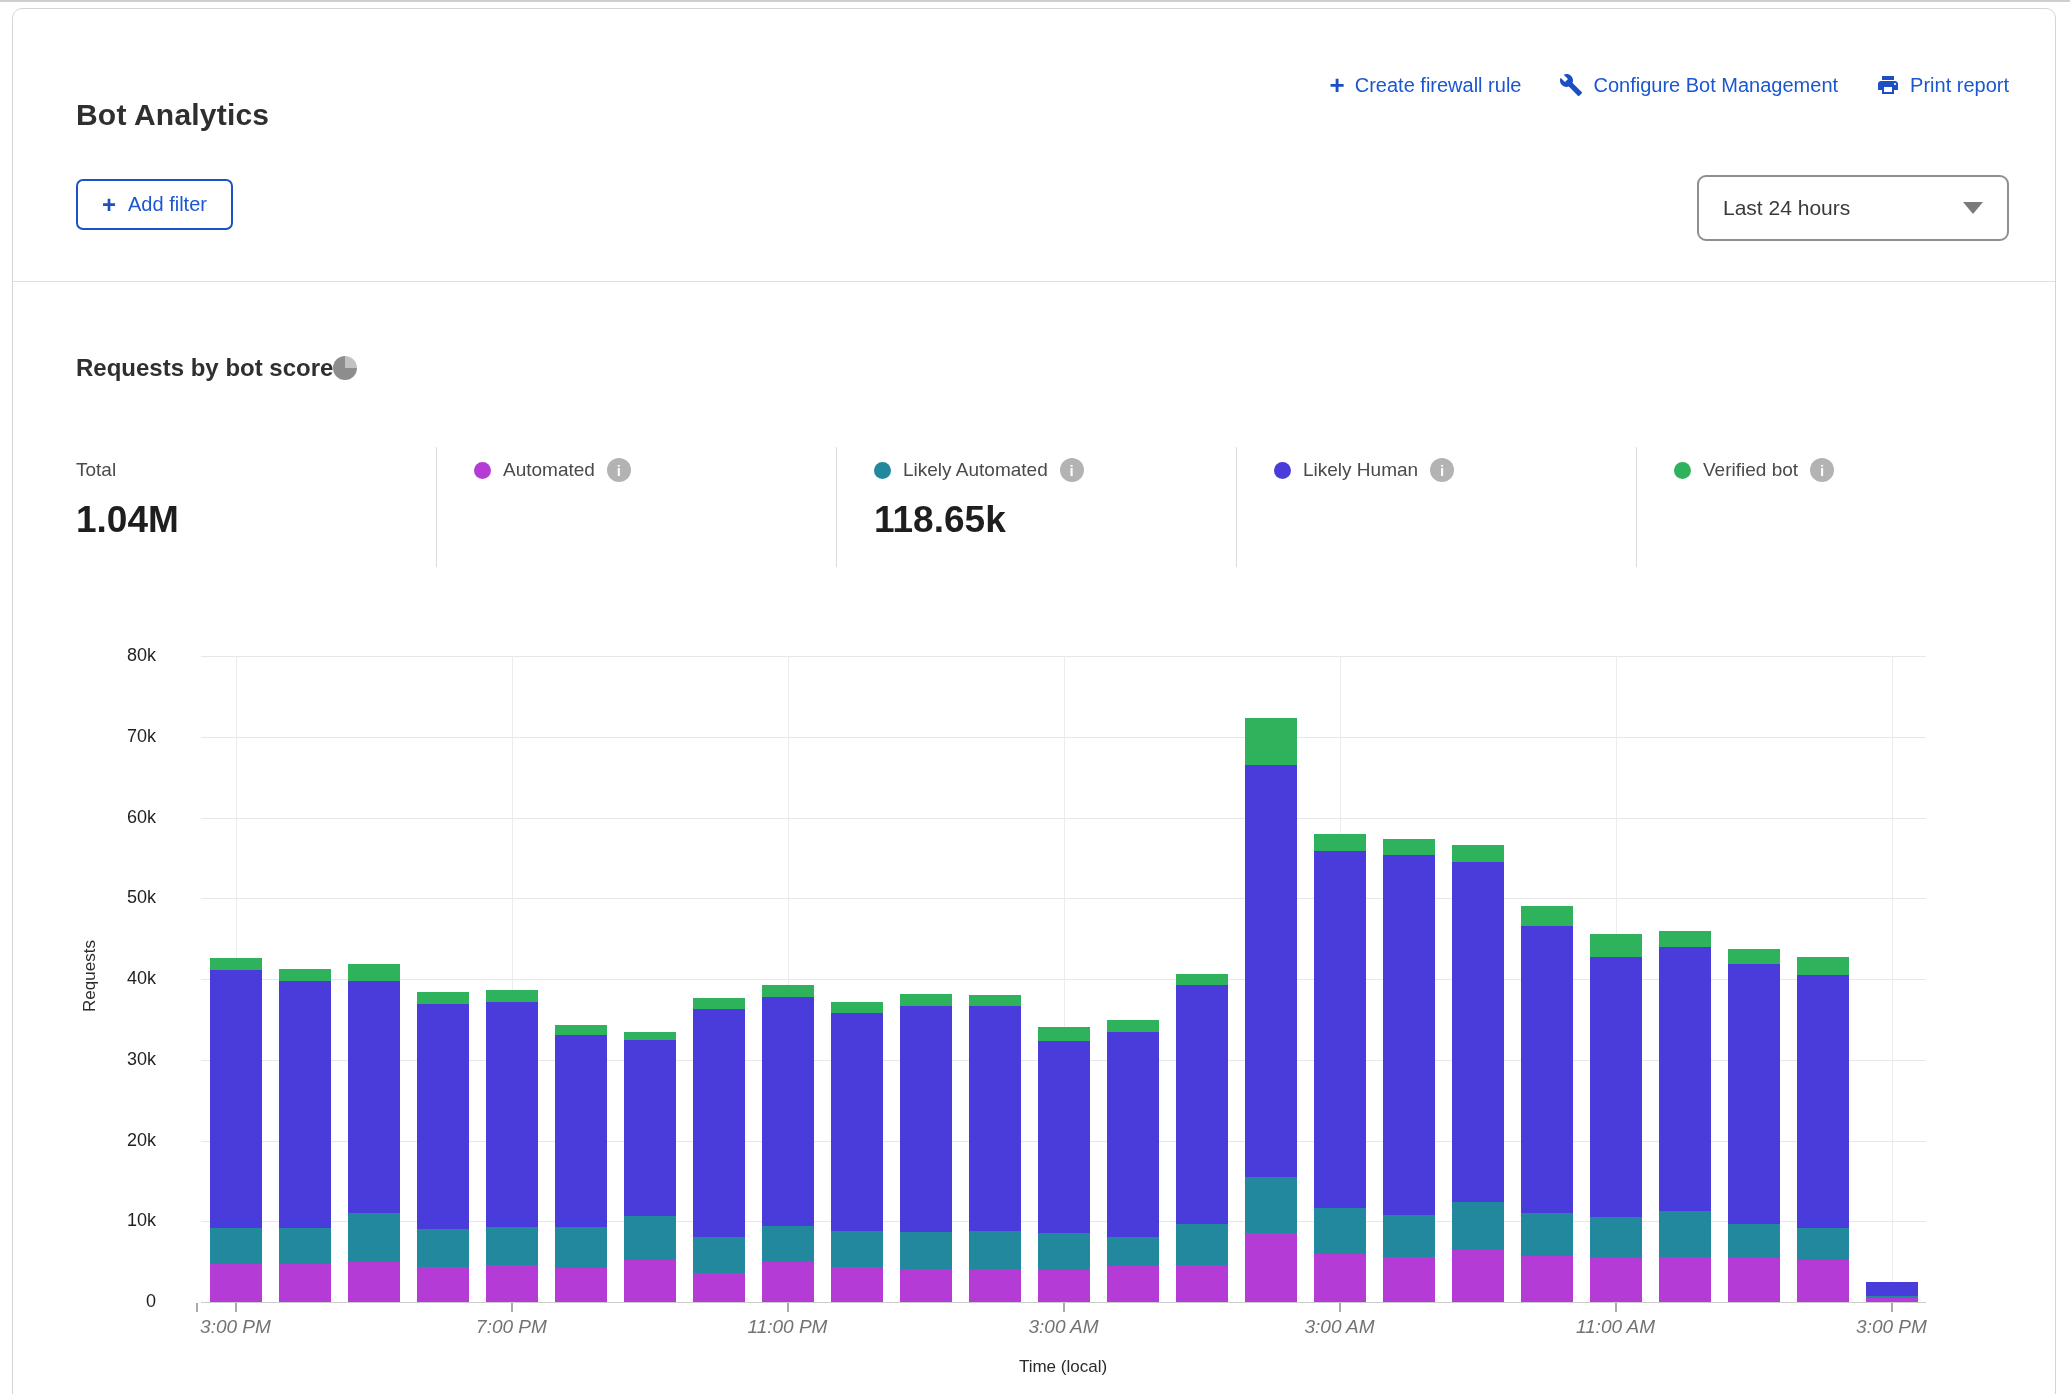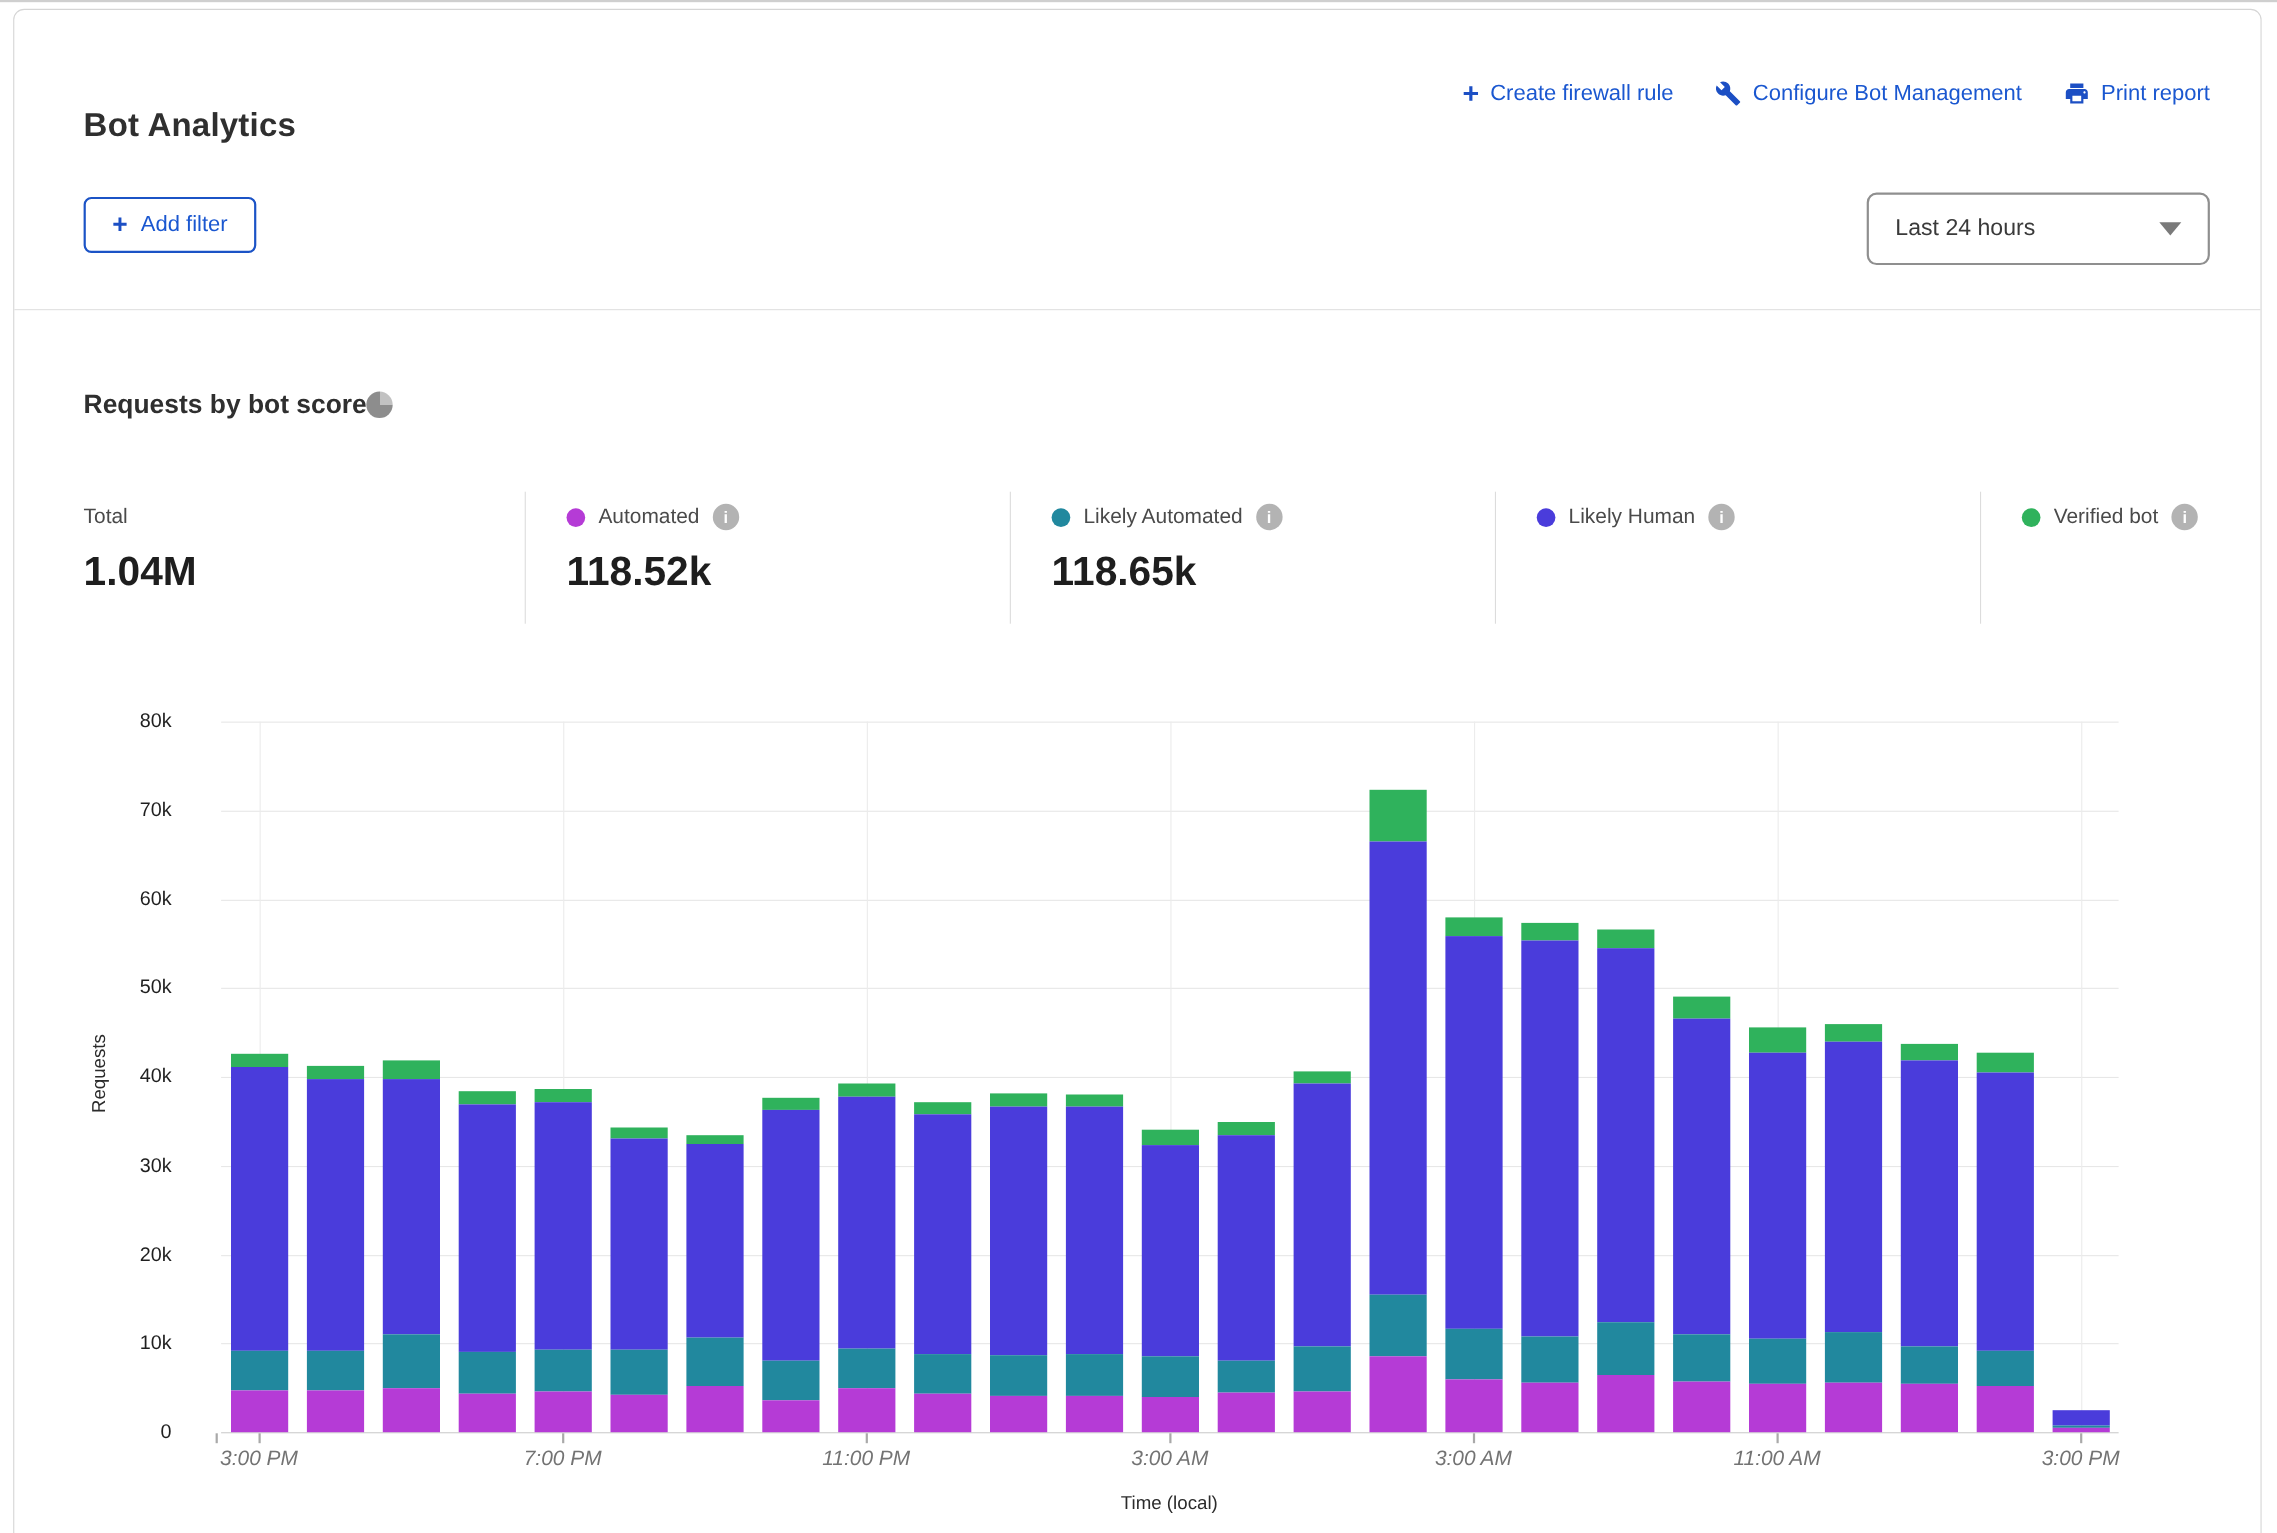--- a/index.html
+++ b/index.html
@@ -32,21 +32,21 @@
   
   .section-title-row { position:absolute; left:63px; top:345px; display:flex; align-items:center; }
   .section-title { font-size:24px; font-weight:700; color:#2f2f2f; }
   .pie-icon { width:24px; height:24px; border-radius:50%;
               background:conic-gradient(#c2c2c2 0 25%, #8d8d8d 25% 100%); }
 
   
   .stats-row { position:absolute; left:63px; top:438px; display:flex; align-items:stretch;justify-content:flex-end; }
   .stat-col { padding-top:8px; min-height:120px; }
   .stat-col.first { width:360px; }
-  .stat-col.other { width:400px; border-left:1px solid #dcdcdc; padding-left:37px;margin-left:41px; }
+  .stat-col.other { width:400px; border-left:1px solid #dcdcdc; padding-left:37px; }
   .stat-label-row { display:flex; align-items:center; gap:12px; height:30px; }
   .stat-label { font-size:19px; color:#4a4a4a; }
   .legend-dot { width:17px; height:17px; border-radius:50%; }
   .info-icon { width:24px; height:24px; border-radius:50%; background:#b3b3b3; color:#fff;
                font-size:15px; font-weight:700; display:flex; align-items:center;
                justify-content:center; font-style:normal; }
   .stat-value { margin-top:14px; font-size:37px; font-weight:700; color:#1e1e1e; }
 
   
   .chart { position:absolute; left:0; top:0; width:100%; height:100%; }
@@ -114,21 +114,20 @@
           <div class="stat-label">Total</div>
         </div>
         <div class="stat-value">1.04M</div>
       </div>
       <div class="stat-col other">
         <div class="stat-label-row">
           <div class="legend-dot" style="background: rgb(181, 59, 214);"></div>
           <div class="stat-label">Automated</div>
           <div class="info-icon">i</div>
         </div>
-        <div class="stat-value">118.52k</div>
       </div>
       <div class="stat-col other">
         <div class="stat-label-row">
           <div class="legend-dot" style="background: rgb(33, 136, 158);"></div>
           <div class="stat-label">Likely Automated</div>
           <div class="info-icon">i</div>
         </div>
         <div class="stat-value">118.65k</div>
       </div>
       <div class="stat-col other">

